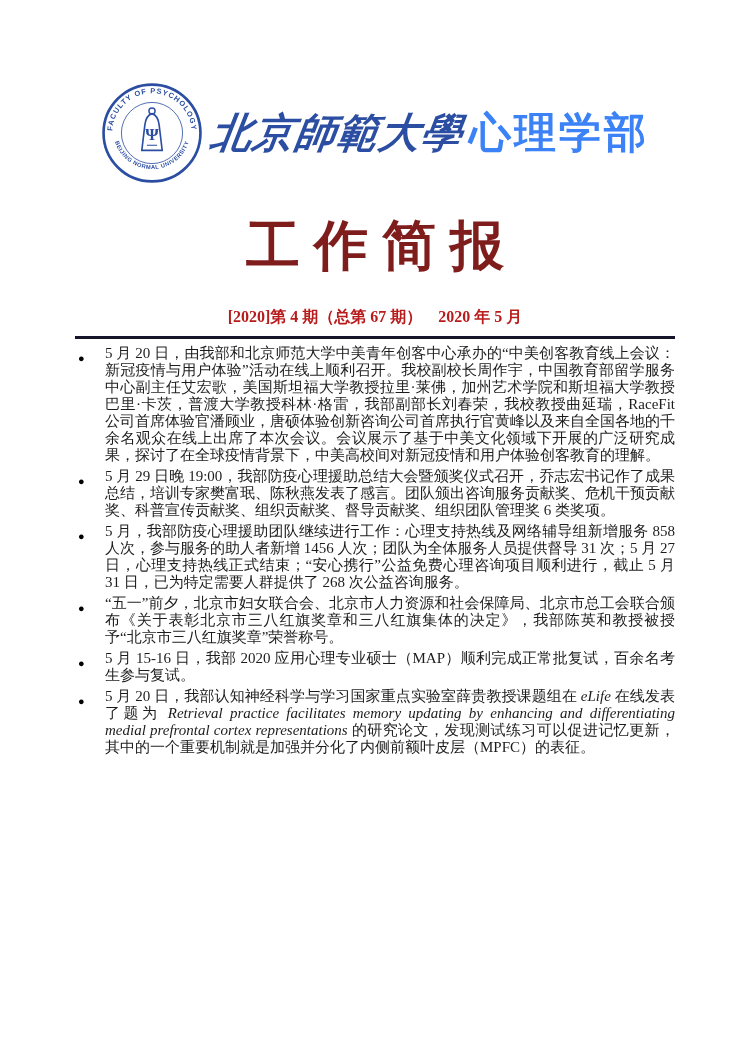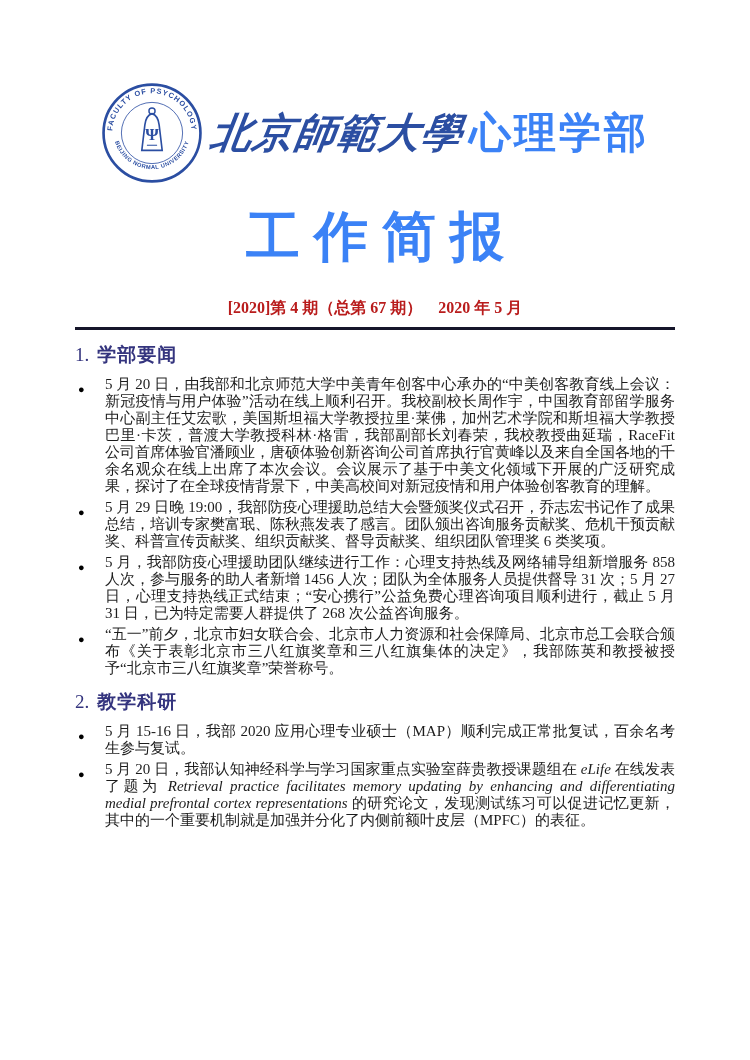--- a/index.html
+++ b/index.html
@@ -22,23 +22,23 @@
     font-size:41px; color:#2b4ea2; transform:skewX(-8deg);
     letter-spacing:1px; margin-right:6px;
   }
   .brand-faculty {
     font-family:"Liberation Sans", sans-serif; font-weight:bold;
     font-size:42px; color:#3b82f6; letter-spacing:3px;
   }
 
   
   .doc-title {
-    margin-top:17px; text-align:center;
+    margin-top:26px; text-align:center;
     font-family:"Liberation Serif", serif; font-weight:bold;
-    font-size:54px; color:#3b82f6; letter-spacing:14px; text-indent:14px;
+    font-size:54px; color:#7f1d1d; letter-spacing:14px; text-indent:14px;
   }
   .issue-line {
     margin-top:24px; text-align:center; font-weight:bold;
     font-size:16px; color:#b91c1c; white-space:pre-wrap;
     font-family:"Liberation Serif", serif;
   }
 
   
   .rule {
     margin:8px 75px 0 75px; height:3px;
@@ -97,38 +97,36 @@
     </div>
   </div>
 
   <div class="doc-title">工作简报</div>
 
   <div class="issue-line">[2020]第 4 期（总第 67 期）    2020 年 5 月</div>
 
   <div class="rule"></div>
 
   <div class="sections" id="sections">
-      <div class="section-heading"><span class="sec-num">1.</span><span class="sec-title">学部要闻</span></div>
       <div class="bullet-item">
         <span class="bullet-marker">●</span>
         <span class="bullet-text"><span>5 月 20 日，由我部和北京师范大学中美青年创客中心承办的“中美创客教育线上会议：新冠疫情与用户体验”活动在线上顺利召开。我校副校长周作宇，中国教育部留学服务中心副主任艾宏歌，美国斯坦福大学教授拉里·莱佛，加州艺术学院和斯坦福大学教授巴里·卡茨，普渡大学教授科林·格雷，我部副部长刘春荣，我校教授曲延瑞，RaceFit 公司首席体验官潘顾业，唐硕体验创新咨询公司首席执行官黄峰以及来自全国各地的千余名观众在线上出席了本次会议。会议展示了基于中美文化领域下开展的广泛研究成果，探讨了在全球疫情背景下，中美高校间对新冠疫情和用户体验创客教育的理解。</span></span>
       </div>
       <div class="bullet-item">
         <span class="bullet-marker">●</span>
         <span class="bullet-text"><span>5 月 29 日晚 19:00，我部防疫心理援助总结大会暨颁奖仪式召开，乔志宏书记作了成果总结，培训专家樊富珉、陈秋燕发表了感言。团队颁出咨询服务贡献奖、危机干预贡献奖、科普宣传贡献奖、组织贡献奖、督导贡献奖、组织团队管理奖 6 类奖项。</span></span>
       </div>
       <div class="bullet-item">
         <span class="bullet-marker">●</span>
         <span class="bullet-text"><span>5 月，我部防疫心理援助团队继续进行工作：心理支持热线及网络辅导组新增服务 858 人次，参与服务的助人者新增 1456 人次；团队为全体服务人员提供督导 31 次；5 月 27 日，心理支持热线正式结束；“安心携行”公益免费心理咨询项目顺利进行，截止 5 月 31 日，已为特定需要人群提供了 268 次公益咨询服务。</span></span>
       </div>
       <div class="bullet-item">
         <span class="bullet-marker">●</span>
         <span class="bullet-text"><span>“五一”前夕，北京市妇女联合会、北京市人力资源和社会保障局、北京市总工会联合颁布《关于表彰北京市三八红旗奖章和三八红旗集体的决定》，我部陈英和教授被授予“北京市三八红旗奖章”荣誉称号。</span></span>
       </div>
-      <div class="section-heading"><span class="sec-num">2.</span><span class="sec-title">教学科研</span></div>
       <div class="bullet-item">
         <span class="bullet-marker">●</span>
         <span class="bullet-text"><span>5 月 15-16 日，我部 2020 应用心理专业硕士（MAP）顺利完成正常批复试，百余名考生参与复试。</span></span>
       </div>
       <div class="bullet-item">
         <span class="bullet-marker">●</span>
         <span class="bullet-text"><span>5 月 20 日，我部认知神经科学与学习国家重点实验室薛贵教授课题组在 </span><em>eLife</em><span> 在线发表了题为 </span><em>Retrieval practice facilitates memory updating by enhancing and differentiating medial prefrontal cortex representations</em><span> 的研究论文，发现测试练习可以促进记忆更新，其中的一个重要机制就是加强并分化了内侧前额叶皮层（MPFC）的表征。</span></span>
       </div>
     </div>
 

